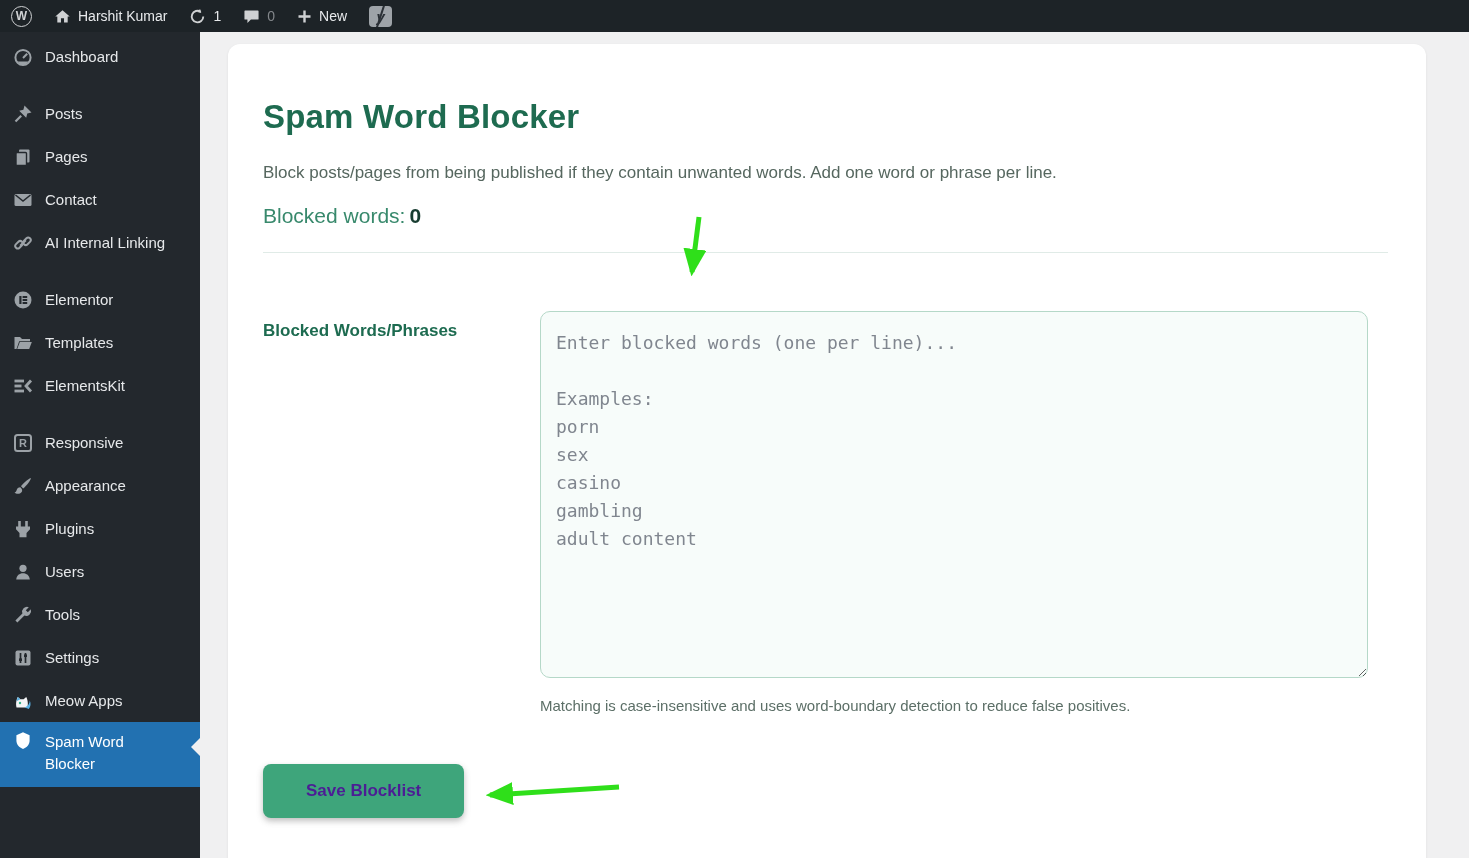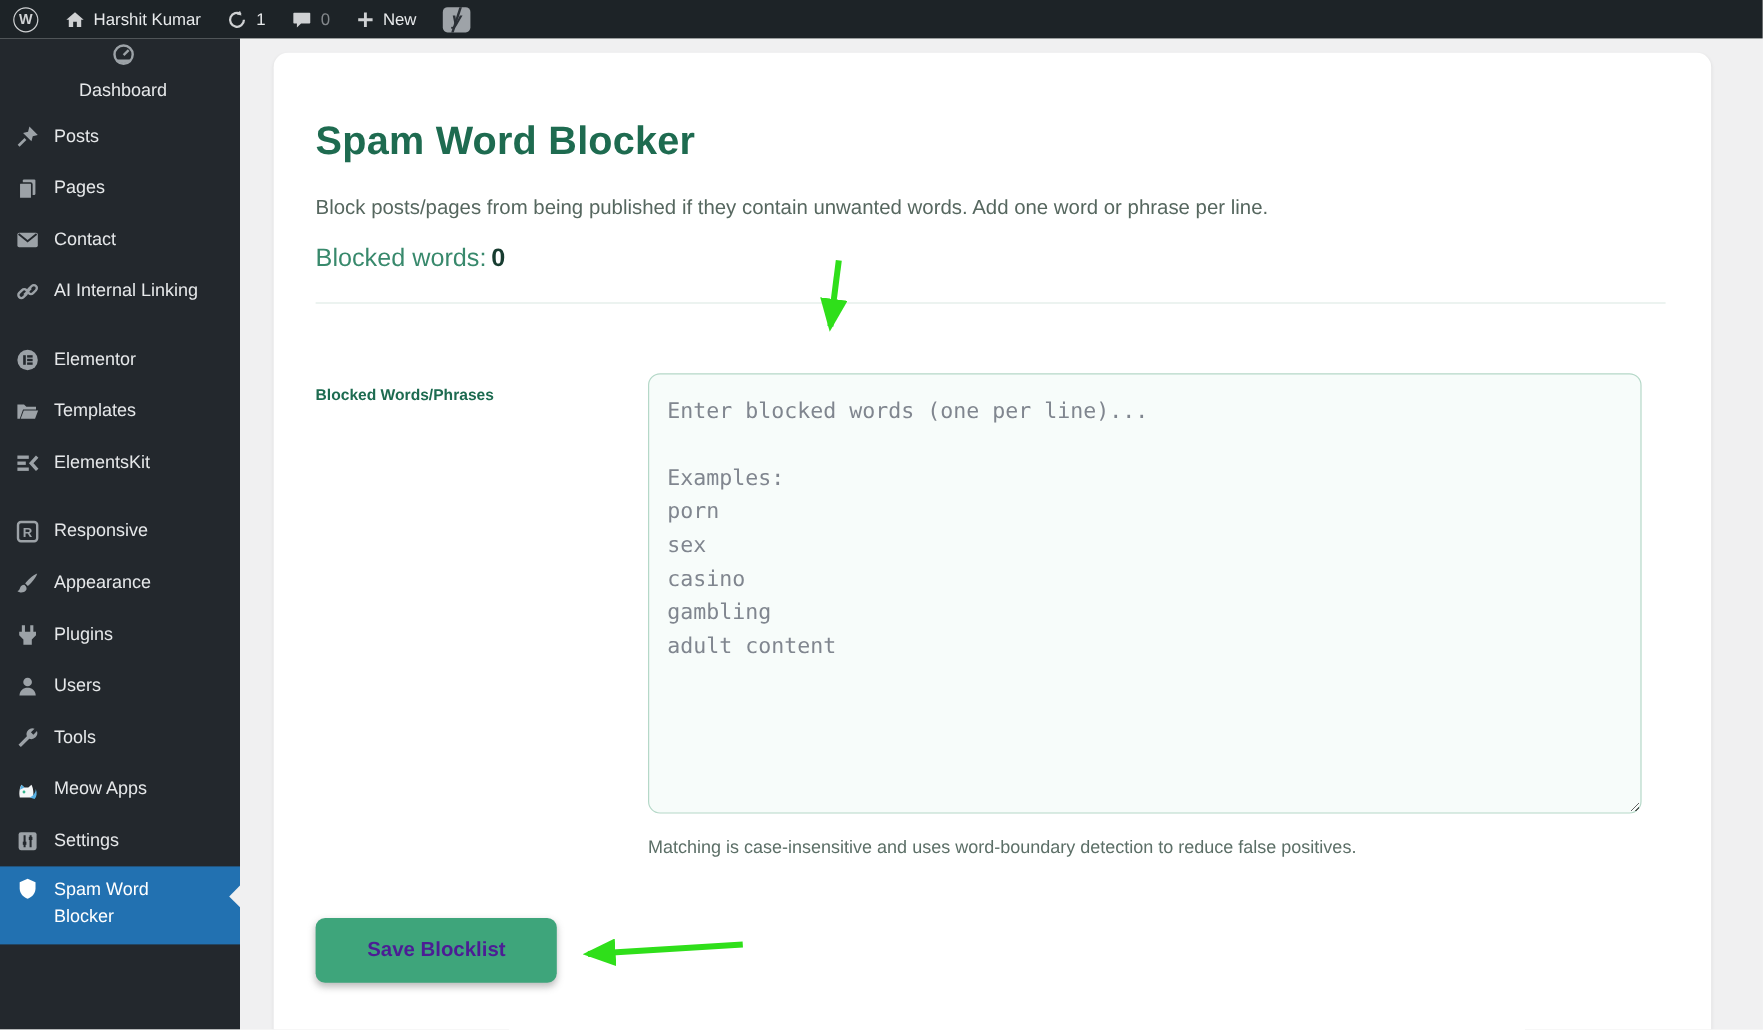--- a/index.html
+++ b/index.html
@@ -37,21 +37,21 @@
 
   
   .sidebar {
     position: absolute; top: 32px; left: 0; width: 200px; bottom: 0;
     background: #23282d; color: #e6e8ea; z-index: 20;
   }
   .mi {
     display: flex; align-items: center; gap: 12px; height: 43px;
     padding: 0 8px 0 13px; font-size: 15px; cursor: pointer; white-space: nowrap;
   }
-  .mi:first-child { margin-top: 3px; flex-direction: column; }
+  .mi:first-child { margin-top: 3px; }
   .icon20 { width: 20px; height: 20px; flex: 0 0 20px; }
   .sep { height: 14px; }
   .mi.active {
     background: #2271b1; color: #fff; height: auto; min-height: 52px;
     align-items: flex-start; padding-top: 9px; padding-bottom: 12px;
     position: relative; white-space: normal;
   }
   .mi.active .mi-label { width: 120px; line-height: 22px; }
   .mi.active::after {
     content: ""; position: absolute; right: 0; top: 16px;
@@ -70,21 +70,21 @@
     margin: 12px 43px 0 28px; height: 900px;
     padding: 54px 38px 40px 35px;
   }
   h1.page-title { font-size: 33px; font-weight: 700; color: #1e6b50; margin: 0 0 27px; letter-spacing: .2px; }
   .desc { font-size: 17px; color: #56675f; margin: 0 0 21px; }
   .counter { font-size: 21px; color: #38896c; }
   .counter .count-val { color: #173c30; font-weight: 700; margin-left: 4px; }
   .divider { border: none; border-top: 1px solid #e0ebe7; margin: 24px 0 0; }
 
   .form-row { display: flex; margin-top: 58px; }
-  .field-label { flex: 0 0 277px; font-size: 13px; font-weight: 700; color: #1d6b50; padding-top: 10px; }
+  .field-label { flex: 0 0 277px; font-size: 17px; font-weight: 700; color: #1d6b50; padding-top: 10px; }
   .field-col { flex: 1; max-width: 828px; }
   textarea.blocklist {
     width: 828px; height: 367px;
     border: 1px solid #b5d8c8; border-radius: 10px; background: #f7fcfa;
     padding: 17px 15px; resize: both; outline: none;
     font-family: "DejaVu Sans Mono", monospace; font-size: 18px; line-height: 28px;
     color: #3c4148;
   }
   textarea.blocklist::placeholder { color: #80868f; opacity: 1; }
   .helper { font-size: 15px; color: #5c6f67; margin-top: 15px; }
@@ -255,36 +255,36 @@
 
   <div class="mi">
     <svg class="icon20" viewBox="0 0 20 20">
       <path d="M17.8 4.2l-3 3-2-2 3-3a5 5 0 0 0-6.4 6.4l-7 7 2 2 7-7a5 5 0 0 0 6.4-6.4z" fill="#9ca2a7"></path>
     </svg>
     <span class="mi-label">Tools</span>
   </div>
 
   <div class="mi">
     <svg class="icon20" viewBox="0 0 20 20">
+      <rect x="2.5" y="2.5" width="15" height="15" rx="2" fill="#9ca2a7"></rect>
+      <path d="M7.5 5v10M12.5 5v10" stroke="#23282d" stroke-width="1.7"></path>
+      <rect x="6" y="10.4" width="3" height="2.6" fill="#23282d"></rect>
+      <rect x="11" y="6.4" width="3" height="2.6" fill="#23282d"></rect>
+    </svg>
+    <span class="mi-label">Settings</span>
+  </div>
+
+  <div class="mi">
+    <svg class="icon20" viewBox="0 0 20 20">
       <path d="M3.5 16.5c-1-4.5.2-8.5 1.3-10.5l2.6 2.2h3.2l2.6-2.2c1.1 2 2.3 6 1.3 10.5z" fill="#f4f6f7"></path>
       <path d="M11.8 16.5c3-1.2 5-4 5-7 1.2 3 1 6.2-1 8.4z" fill="#58b0e3"></path>
       <path d="M4.8 6l2.6 2.2-3.9 2z" fill="#58b0e3"></path>
       <circle cx="7" cy="12" r="1.2" fill="#35b58d"></circle>
     </svg>
     <span class="mi-label">Meow Apps</span>
-  </div>
-
-  <div class="mi">
-    <svg class="icon20" viewBox="0 0 20 20">
-      <rect x="2.5" y="2.5" width="15" height="15" rx="2" fill="#9ca2a7"></rect>
-      <path d="M7.5 5v10M12.5 5v10" stroke="#23282d" stroke-width="1.7"></path>
-      <rect x="6" y="10.4" width="3" height="2.6" fill="#23282d"></rect>
-      <rect x="11" y="6.4" width="3" height="2.6" fill="#23282d"></rect>
-    </svg>
-    <span class="mi-label">Settings</span>
   </div>
 
   <div class="mi active">
     <svg class="icon20" viewBox="0 0 20 20">
       <path d="M10 1.3l6.6 2.9v5c0 4.3-2.7 7.2-6.6 8.7-3.9-1.5-6.6-4.4-6.6-8.7v-5z" fill="#ffffff"></path>
     </svg>
     <span class="mi-label">Spam Word Blocker</span>
   </div>
 
 </aside>

